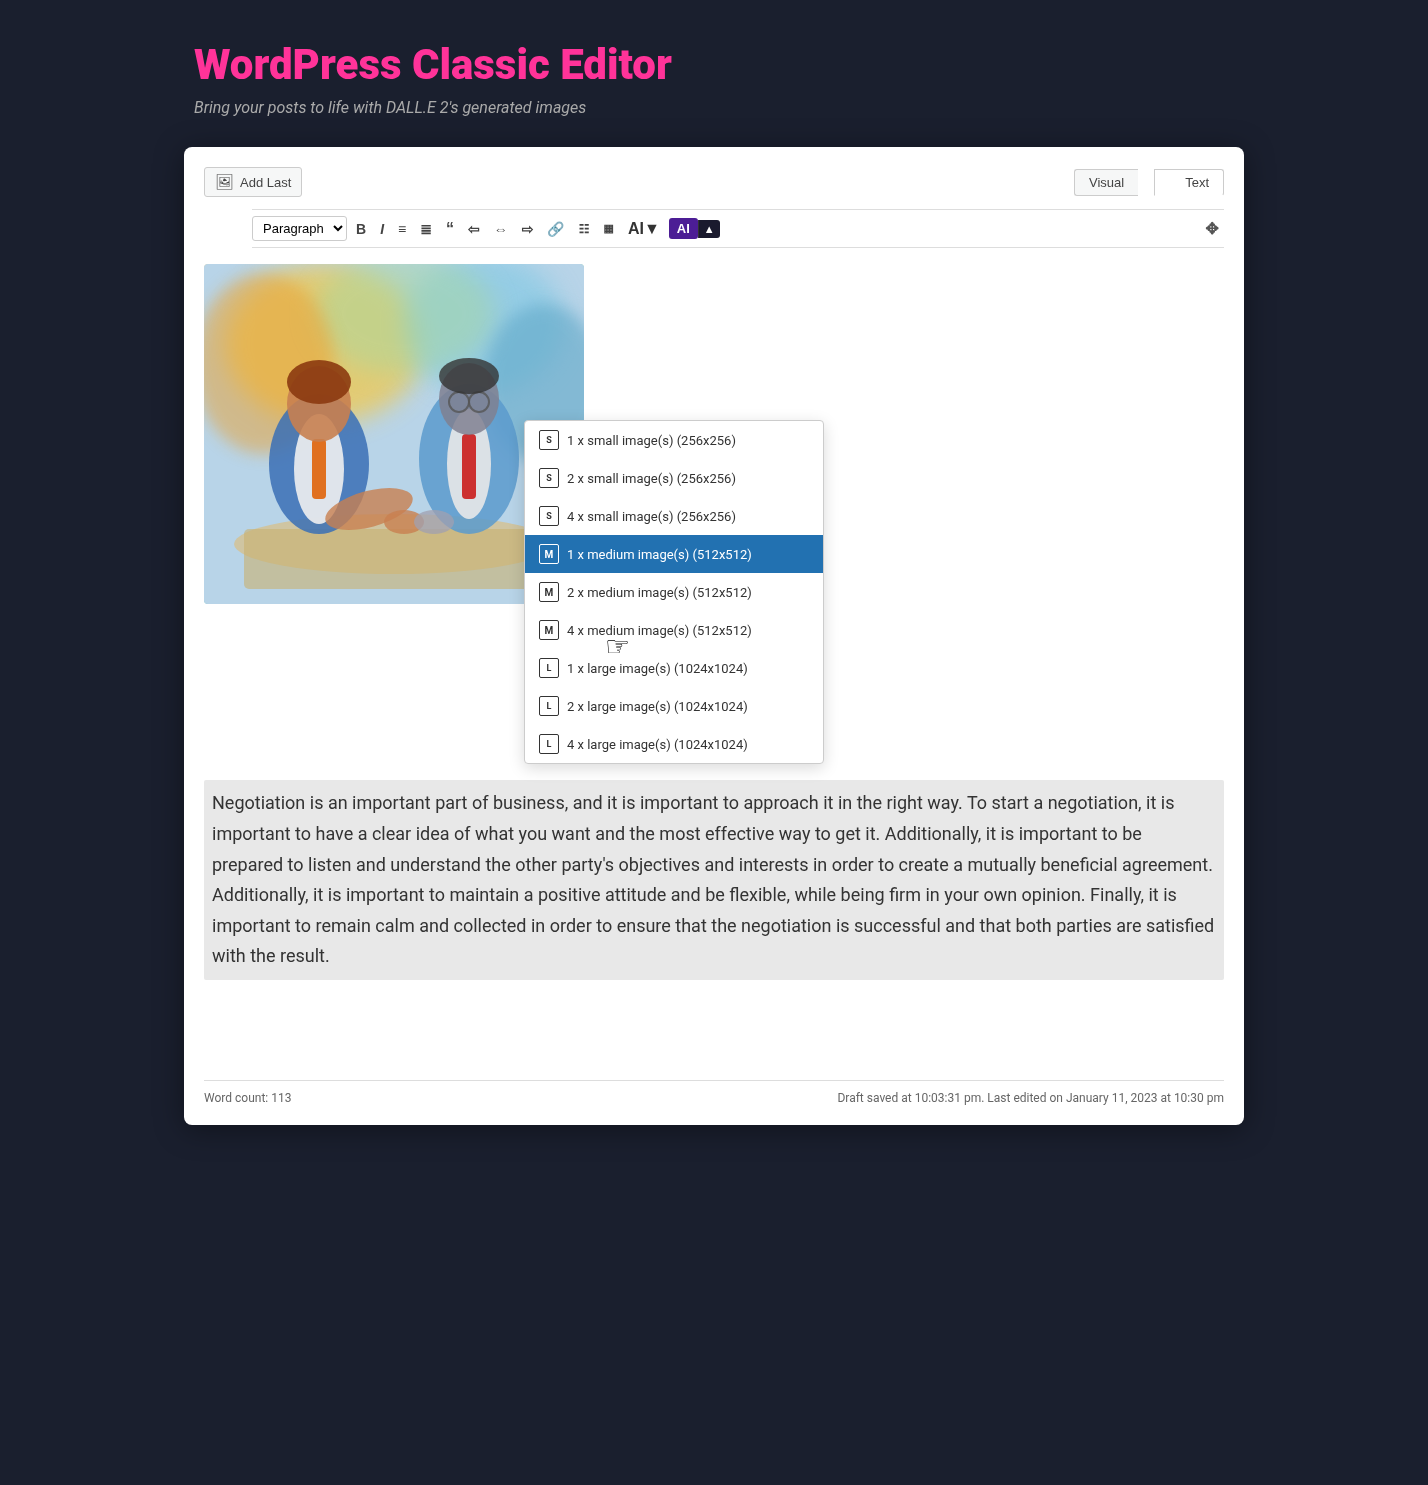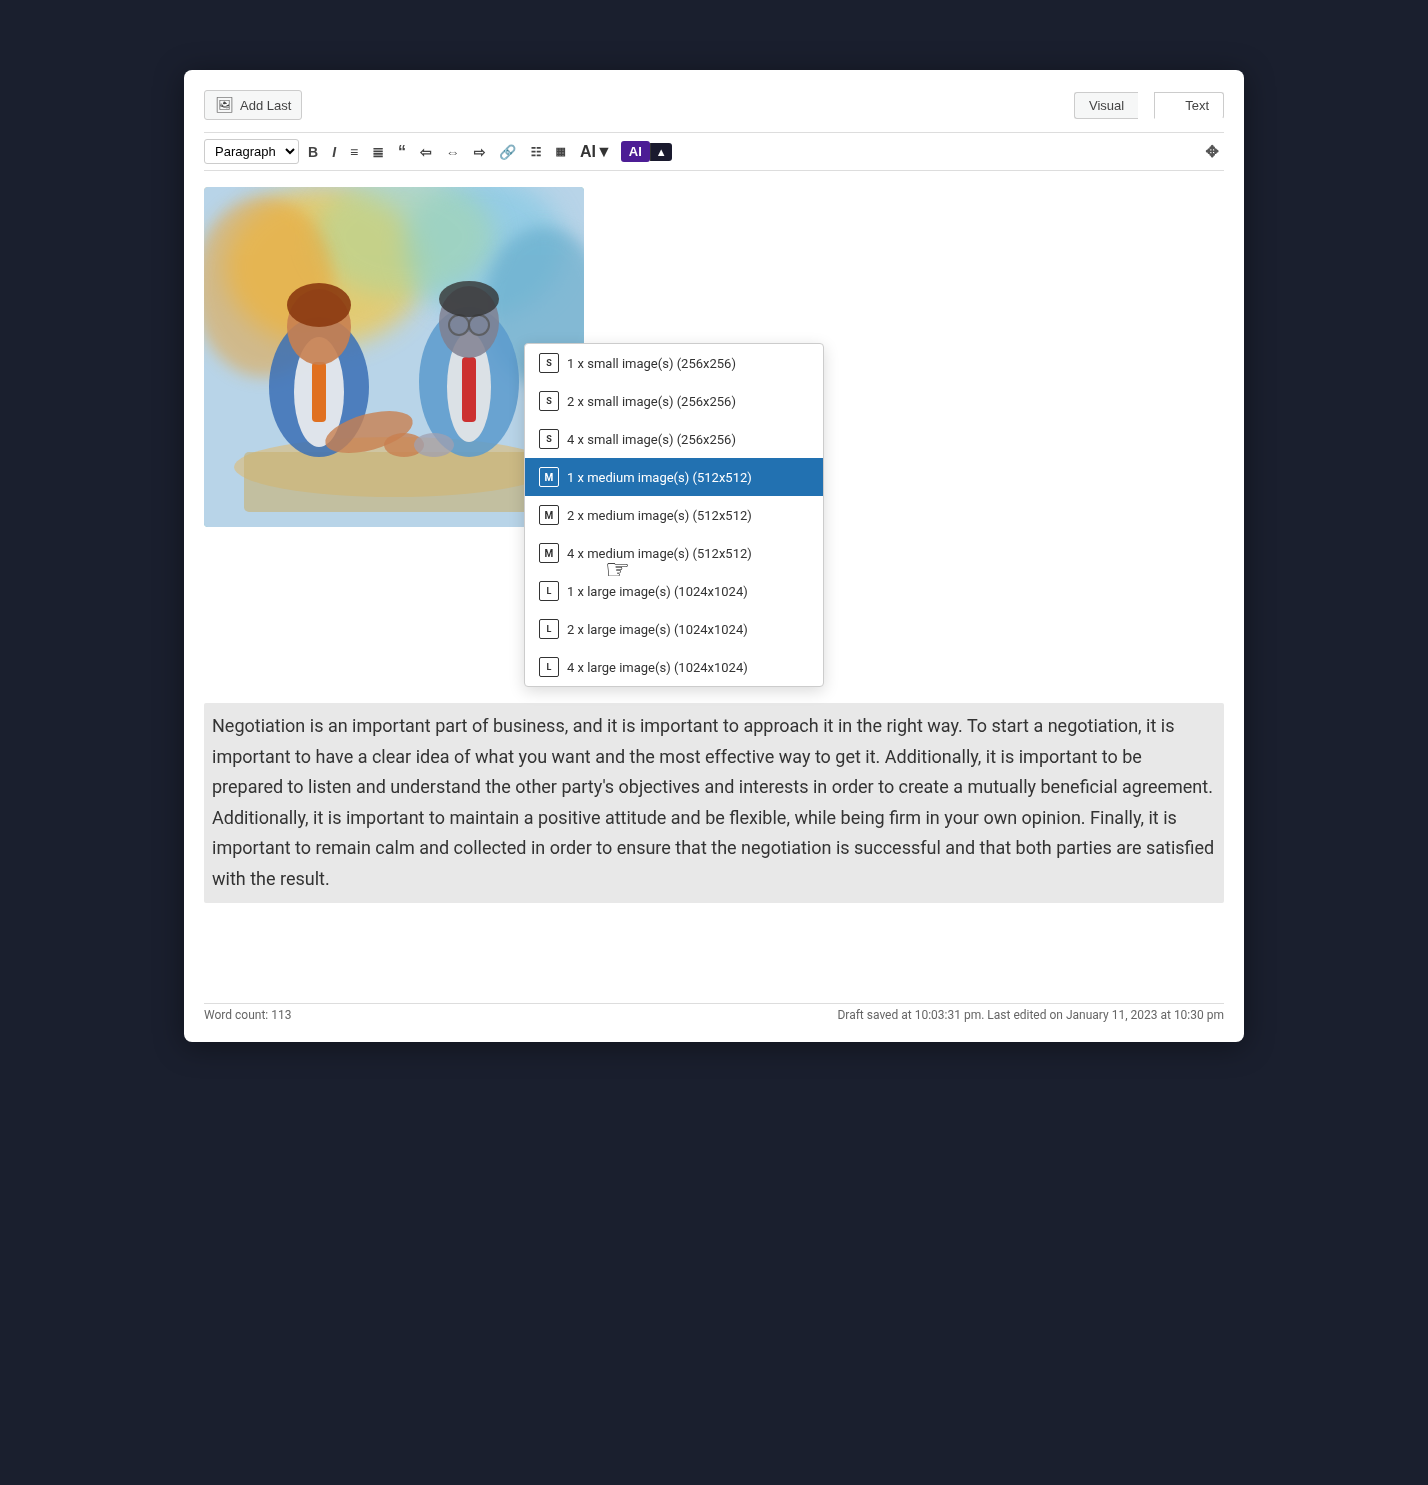--- a/index.html
+++ b/index.html
@@ -88,20 +88,21 @@
     }
     .toolbar {
       display: flex;
       align-items: center;
       gap: 4px;
       padding: 6px 0;
       border-top: 1px solid #ddd;
       border-bottom: 1px solid #ddd;
       margin-bottom: 16px;
       flex-wrap: wrap;
+      margin-left: 48px;
     }
     .toolbar-select {
       border: 1px solid #ccc;
       padding: 3px 6px;
       font-size: 13px;
       border-radius: 3px;
       background: #fff;
       cursor: pointer;
     }
     .toolbar-btn {
@@ -212,35 +213,37 @@
       background: #e8e8e8;
       padding: 8px;
       border-radius: 2px;
     }
     .editor-footer {
       display: flex;
       justify-content: space-between;
       align-items: center;
       border-top: 1px solid #ddd;
       margin-top: 20px;
-      padding-top: 4px;
+      padding-top: 10px;
       font-size: 12px;
       color: #666;
     }
     
     .painting-svg {
       width: 100%;
       height: 100%;
     }
   </style>
 </head>
 <body>
 
 <div class="page-wrapper">
   <div class="header-section">
+    <div class="header-line2">WordPress Classic Editor</div>
+    <div class="header-subtitle">Bring your posts to life with DALL.E 2's generated images</div>
   </div>
 
   <div class="editor-container">
 
     <div class="editor-top-bar">
       <button class="add-media-btn">
         <span style="font-size:15px;">🖼</span>
         <span>Add Last</span>
       </button>
       <div class="view-tabs">

